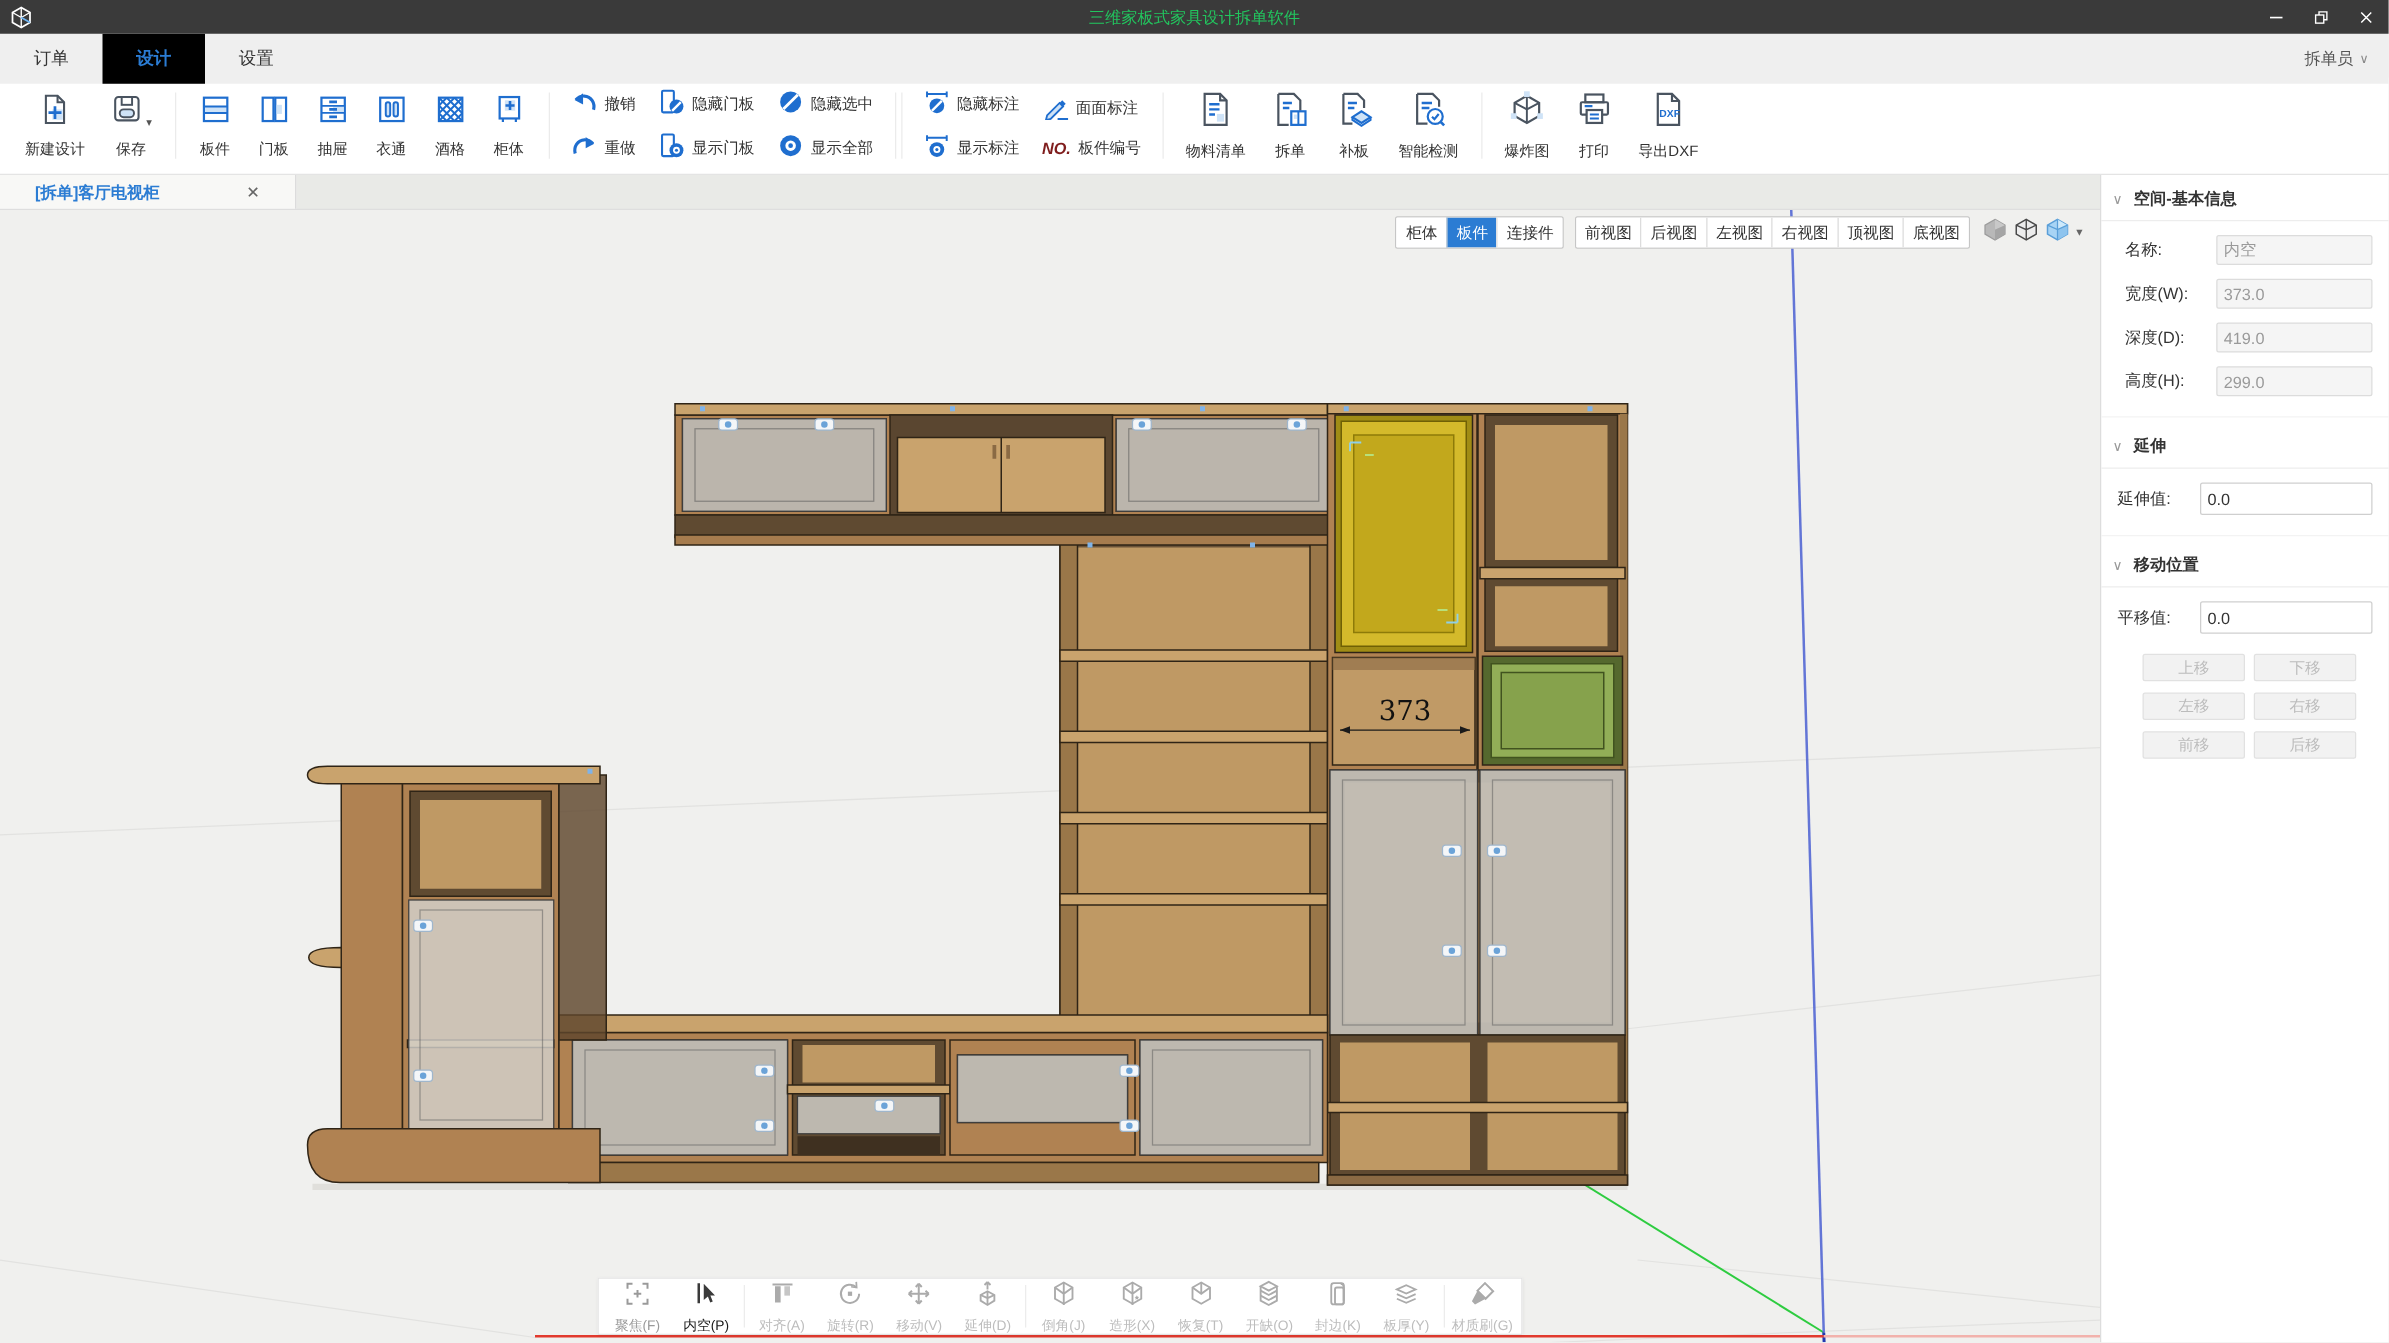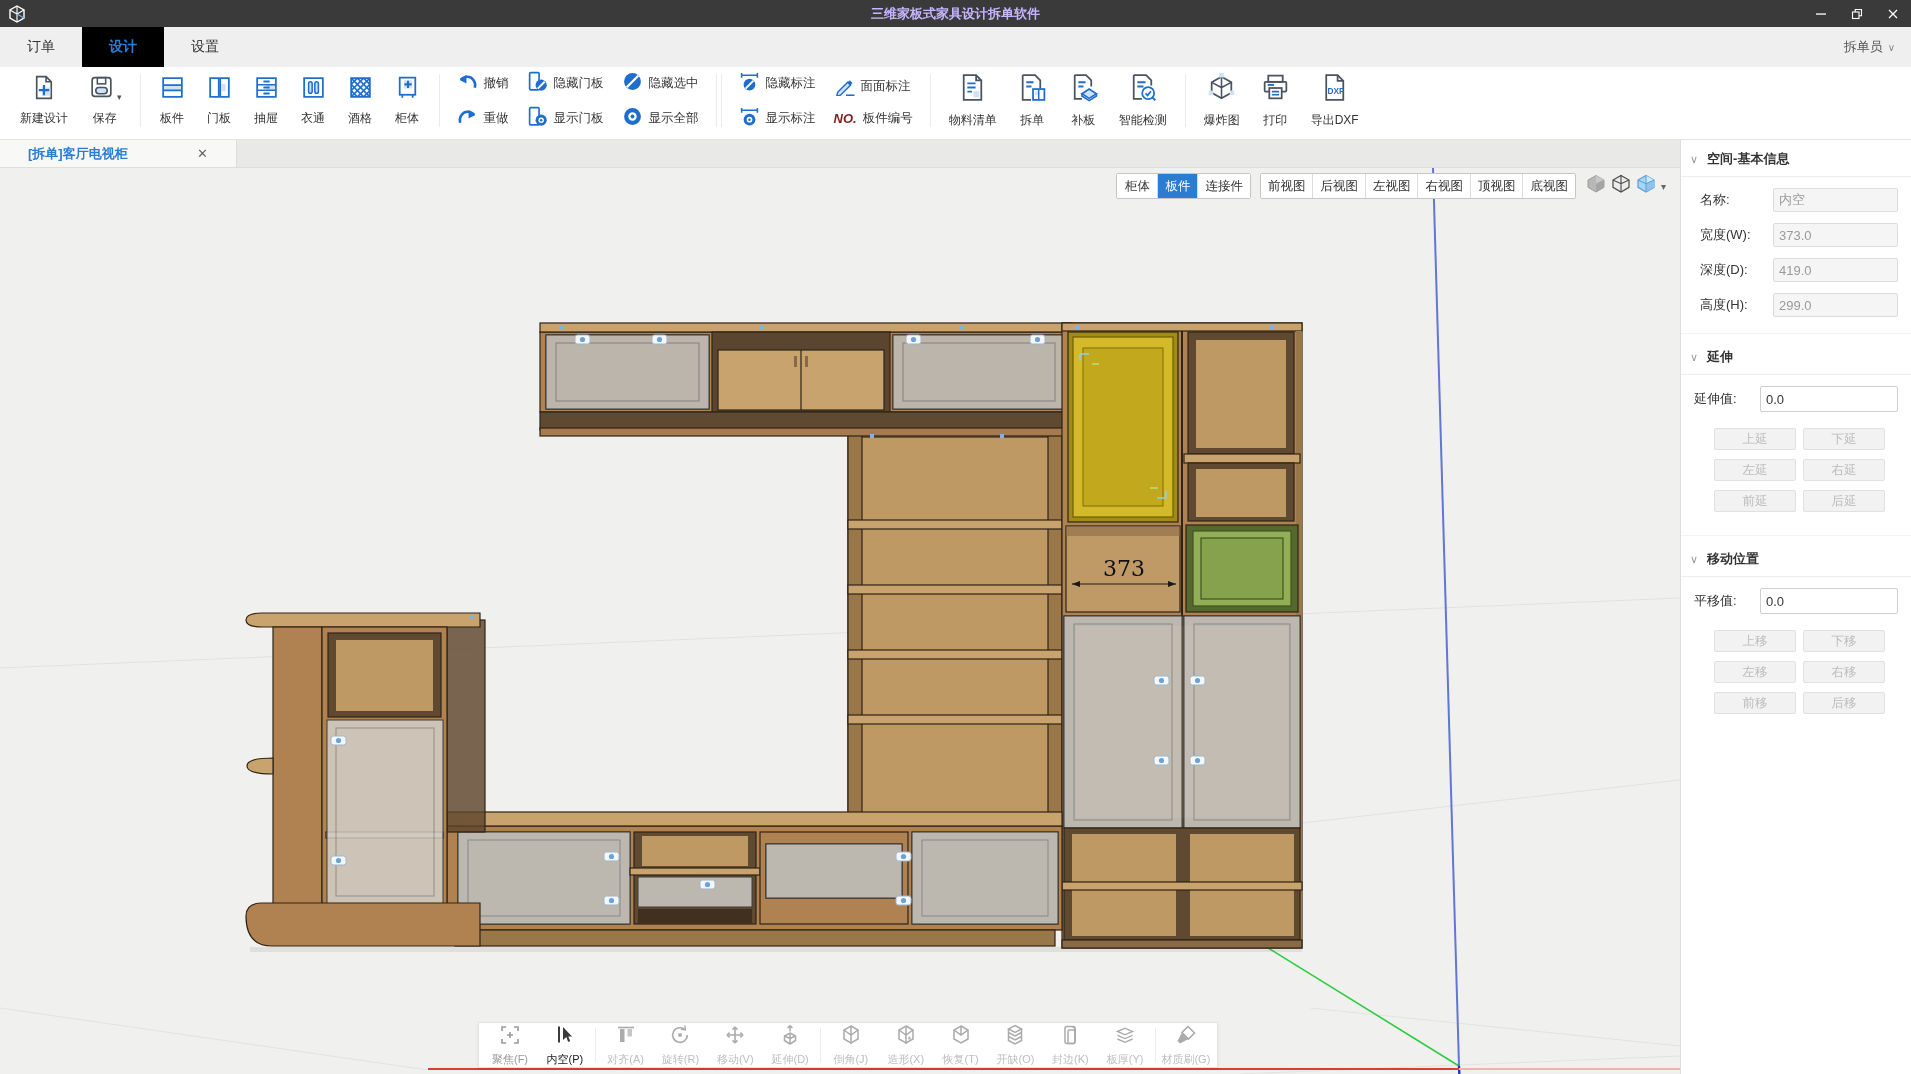--- a/index.html
+++ b/index.html
@@ -3,21 +3,21 @@
 <meta charset="utf-8">
 <style>
   html,body{margin:0;padding:0;width:1911px;height:1074px;overflow:hidden;
     font-family:"Liberation Sans",sans-serif;background:#f0f0f0;position:relative;}
   *{box-sizing:border-box;-webkit-font-smoothing:antialiased;}
 
   
   .titlebar{position:absolute;left:0;top:0;width:1911px;height:27px;background:#3a3a3a;
     display:flex;align-items:center;color:#fff;z-index:30;}
   .logo{margin-left:7px;display:flex;align-items:center;}
-  .app-title{position:absolute;left:0;right:0;text-align:center;font-size:13px;font-weight:bold;color:#c4b5fd;}
+  .app-title{position:absolute;left:0;right:0;text-align:center;font-size:13px;font-weight:normal;color:#22c55e;}
   .win-controls{margin-left:auto;display:flex;z-index:2;}
   .win-btn{width:36px;height:27px;display:flex;align-items:center;justify-content:center;cursor:pointer;}
 
   
   .menubar{position:absolute;left:0;top:27px;width:1911px;height:40px;background:#efefef;
     display:flex;align-items:stretch;z-index:25;}
   .menu-tab{padding:0 27px;display:flex;align-items:center;font-size:14px;color:#333;cursor:pointer;}
   .menu-tab.active{background:#000000;color:#2b7cd3;font-weight:bold;font-family:Liberation Mono, monospace;}
   .role{margin-left:auto;margin-right:16px;display:flex;align-items:center;gap:5px;font-size:13px;color:#555;cursor:pointer;}
   .role .chev{font-size:10px;color:#888;}
@@ -808,28 +808,20 @@
   <div class="sec-gap"></div>
 
   <div class="sec-hdr">
     <span class="chev">∨</span>
     <span>延伸</span>
   </div>
   <div class="fld-row" style="margin-left:13px;">
     <span class="fld-lbl" style="width:66px;">延伸值:</span>
     <input class="fld-input editable" value="0.0" style="">
   </div>
-  <div class="btn-grid">
-    <div class="pbtn">上延</div>
-    <div class="pbtn">下延</div>
-    <div class="pbtn">左延</div>
-    <div class="pbtn">右延</div>
-    <div class="pbtn">前延</div>
-    <div class="pbtn">后延</div>
-  </div>
   <div class="sec-gap"></div>
 
   <div class="sec-hdr">
     <span class="chev">∨</span>
     <span>移动位置</span>
   </div>
   <div class="fld-row" style="margin-left:13px;">
     <span class="fld-lbl" style="width:66px;">平移值:</span>
     <input class="fld-input editable" value="0.0" style="">
   </div>

